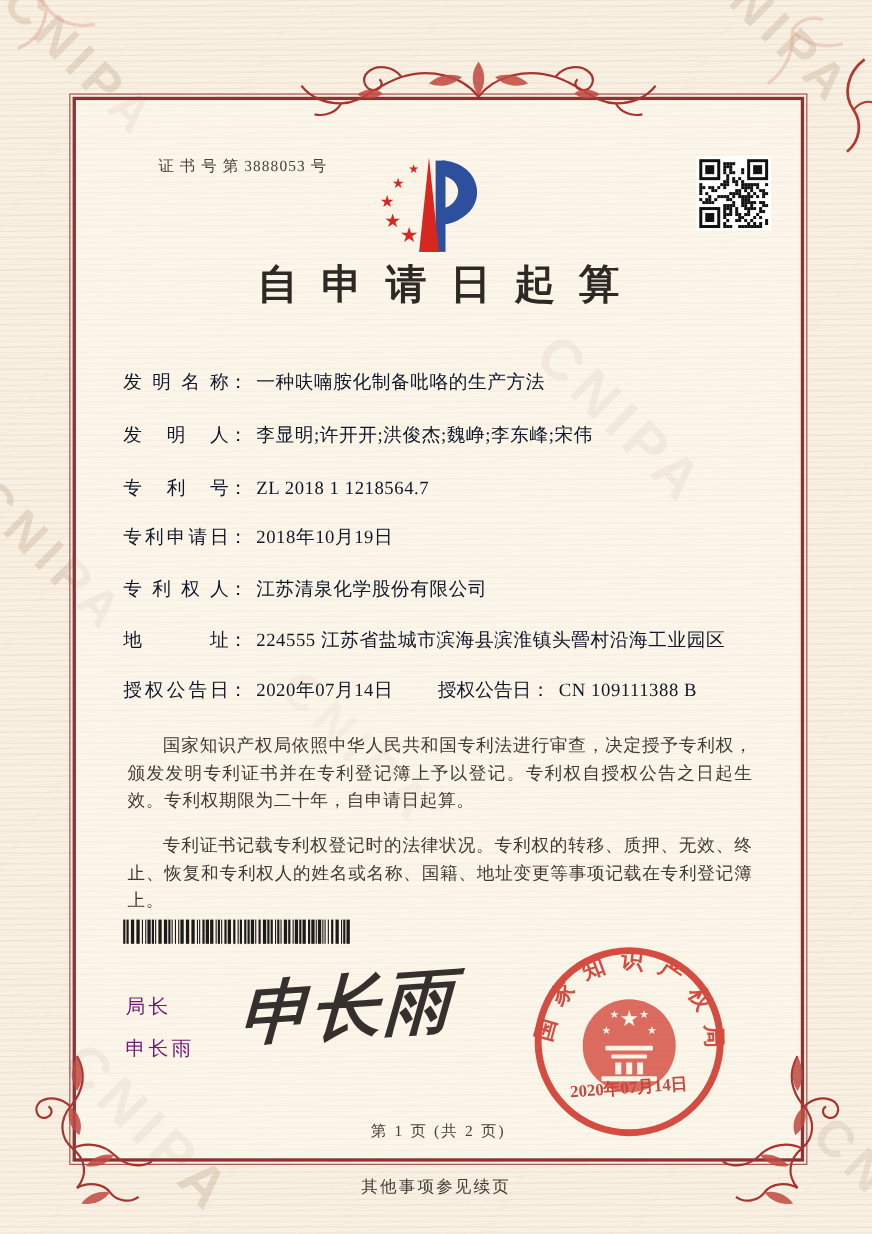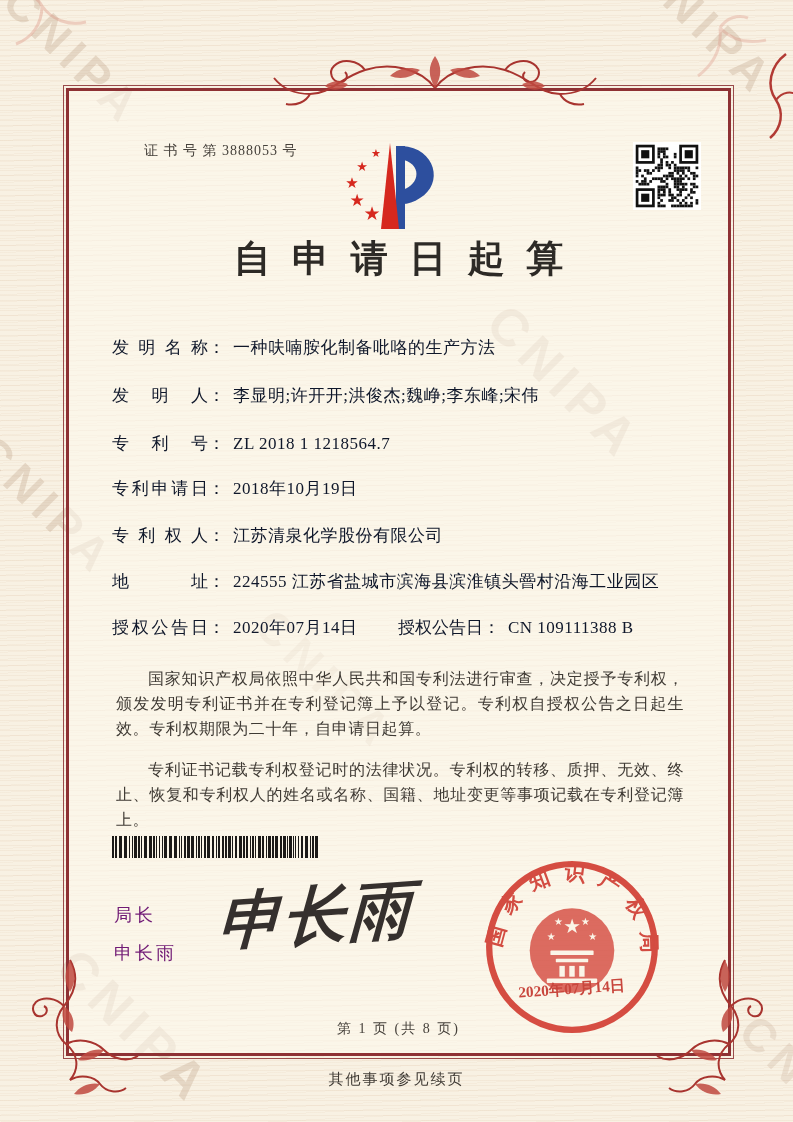--- a/index.html
+++ b/index.html
@@ -444,16 +444,16 @@
           <rect x="86" y="121" width="6" height="12"></rect>
           <rect x="97" y="121" width="6" height="12"></rect>
           <rect x="108" y="121" width="6" height="12"></rect>
           <rect x="72" y="135" width="56" height="5" rx="1"></rect>
         </g>
       </g>
       <text x="100" y="152" text-anchor="middle" font-size="17" font-weight="bold" fill="#c22f26" transform="rotate(-4 100 152)" font-family="'Liberation Serif',serif">2020年07月14日</text>
     </g>
   </svg>
 
-  <div class="abs pagenote">第 1 页 (共 8 页)</div>
+  <div class="abs pagenote">第 1 页 (共 2 页)</div>
   <div class="abs contnote">其他事项参见续页</div>
 
 </div>
 
 </body></html>

